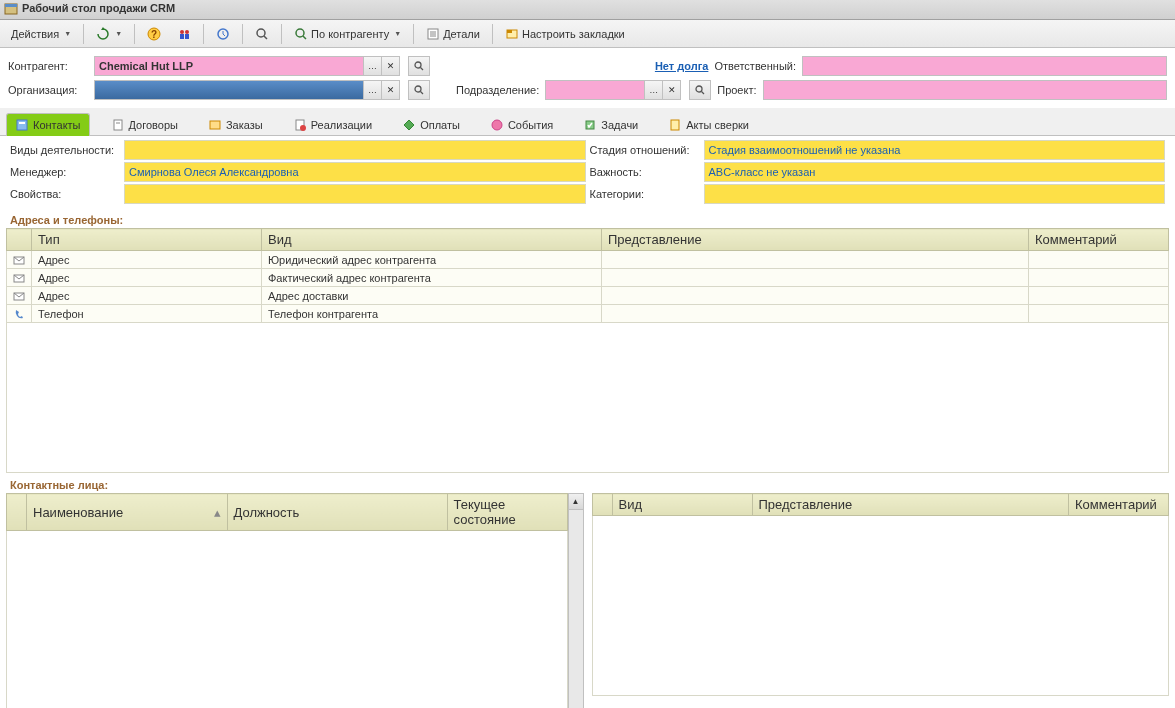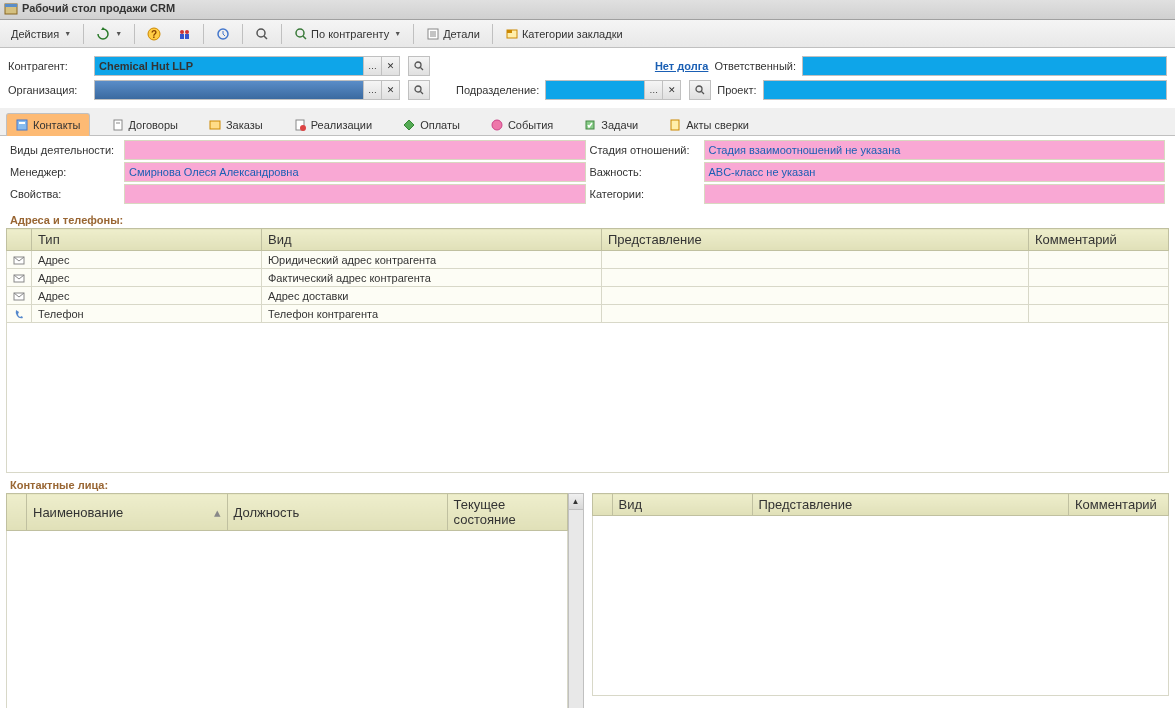--- a/index.html
+++ b/index.html
@@ -49,21 +49,21 @@
   .form-row {
     display: flex;
     align-items: center;
     padding: 2px 8px;
     gap: 6px;
     justify-content: flex-end;
   }
   .label { color: #333; width: 80px; }
   .input-box {
     border: 1px solid #c0c0c0;
-    background: #0ea5e9;
+    background: #f9a8d4;
     height: 20px;
     display: flex;
     align-items: center;
     padding: 0 4px;
     font-size: 11px;
   }
   .input-box.bold { font-weight: bold; }
   .input-box.selected {
     background: linear-gradient(to bottom, #5a8dc8, #3b6aa0);
     color: #fff;
@@ -103,39 +103,39 @@
     align-items: center;
     gap: 4px;
     cursor: pointer;
     font-size: 11px;
     border: 1px solid transparent;
     border-bottom: none;
     position: relative;
     bottom: -1px;
   }
   .tab.active {
-    background: #fdba74;
+    background: #84cc16;
     border-color: #c0c0c0;
     border-radius: 3px 3px 0 0;
   }
   .section-title {
     color: #996633;
     font-weight: bold;
     padding: 6px 16px 2px 10px;
   }
   .detail-grid {
     display: grid;
     grid-template-columns: 110px 1fr 110px 1fr;
     gap: 2px 4px;
     padding: 4px 10px;
     align-items: center;
   }
   .detail-grid .val {
     border: 1px solid #d8d8c0;
-    background: #f9a8d4;
+    background: #fde047;
     height: 20px;
     padding: 2px 4px;
     display: flex;
     align-items: center;
   }
   .detail-grid .link { color: #1a5fb4; }
   .table { border-collapse: collapse; width: calc(100% - 12px); margin: 0 6px; }
   .table th {
     background: linear-gradient(to bottom, #eeeecc, #e0e0b8);
     border: 1px solid #c0c0a0;
@@ -239,21 +239,21 @@
         <line x1="4" y1="9" x2="10" y2="9" stroke="#888"></line>
       </svg>
     <span>Детали</span>
   </div>
   <div class="tb-sep"></div>
   <div class="tb-btn">
     <svg width="14" height="14">
         <rect x="2" y="3" width="10" height="8" fill="#ffeeaa" stroke="#cc8800"></rect>
         <rect x="2" y="3" width="5" height="3" fill="#cc8800"></rect>
       </svg>
-    <span>Категории закладки</span>
+    <span>Настроить закладки</span>
   </div>
 </div>
 
 <div style="padding-top:6px;">
   <div class="form-row">
     <span class="label">Контрагент:</span>
     <div style="display:flex;">
       <div class="input-box bold" style="width:270px;">Chemical Hut LLP</div>
       <div class="input-btn">…</div>
       <div class="input-btn">✕</div>

